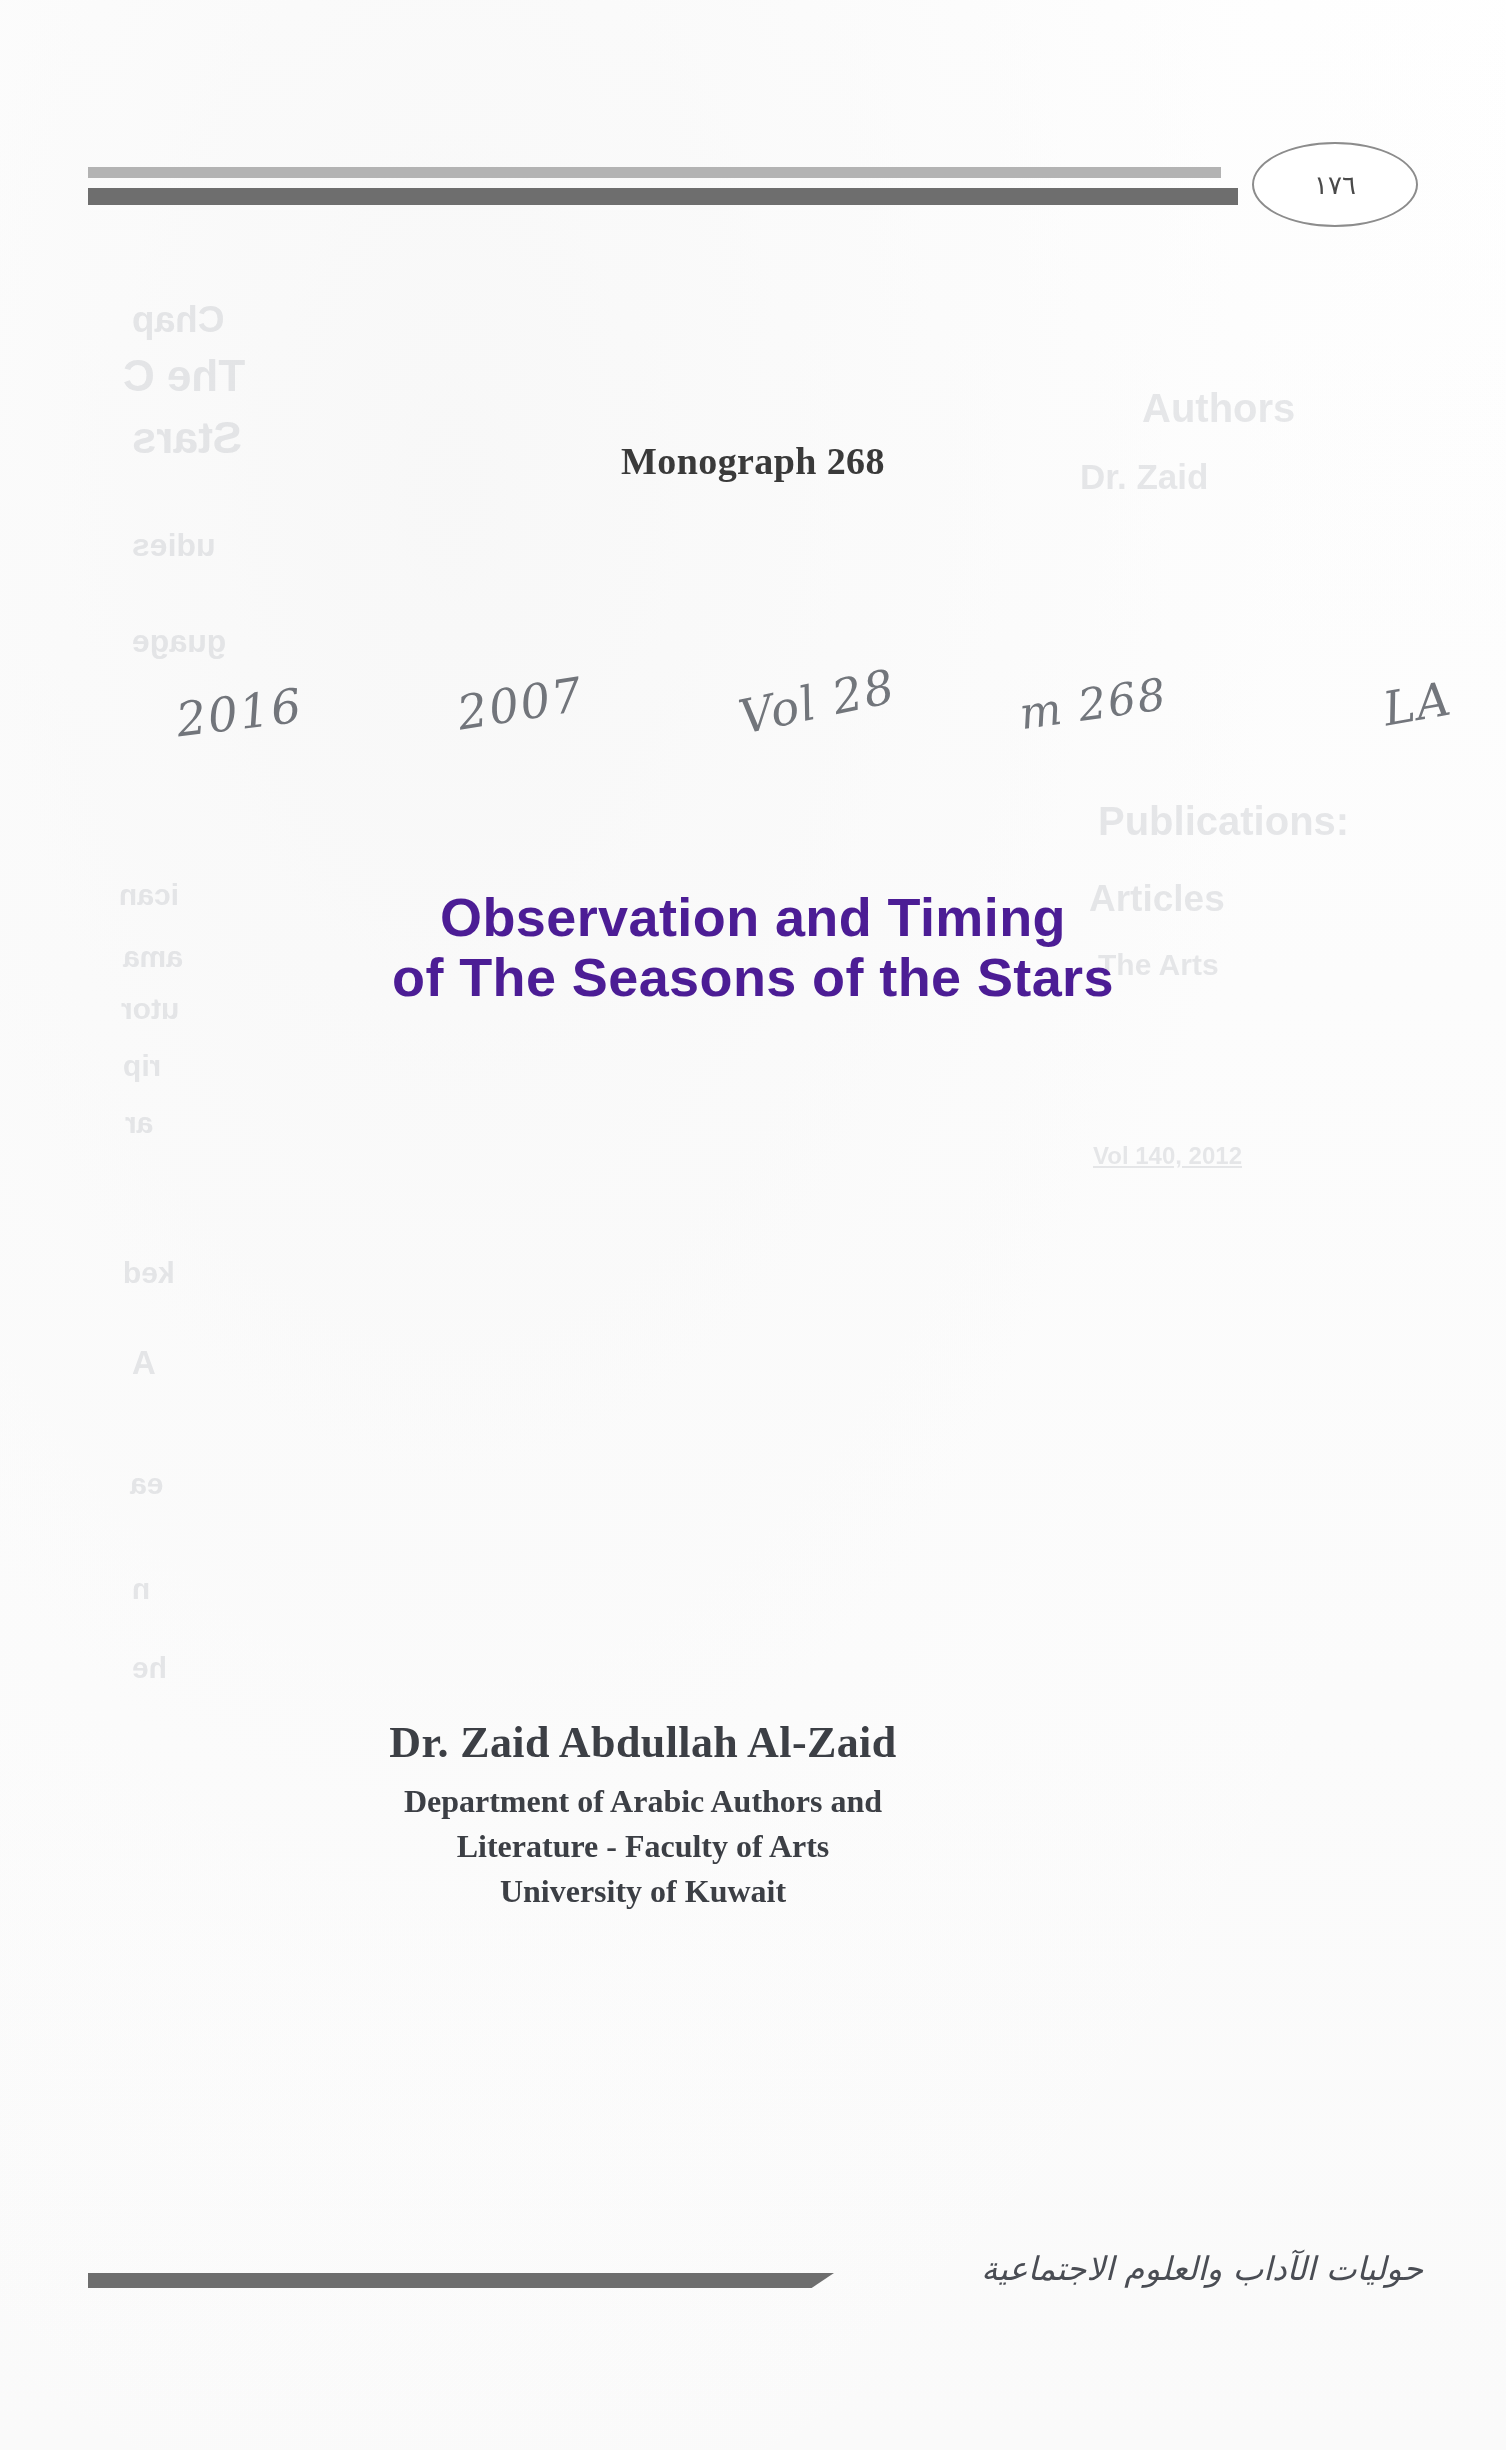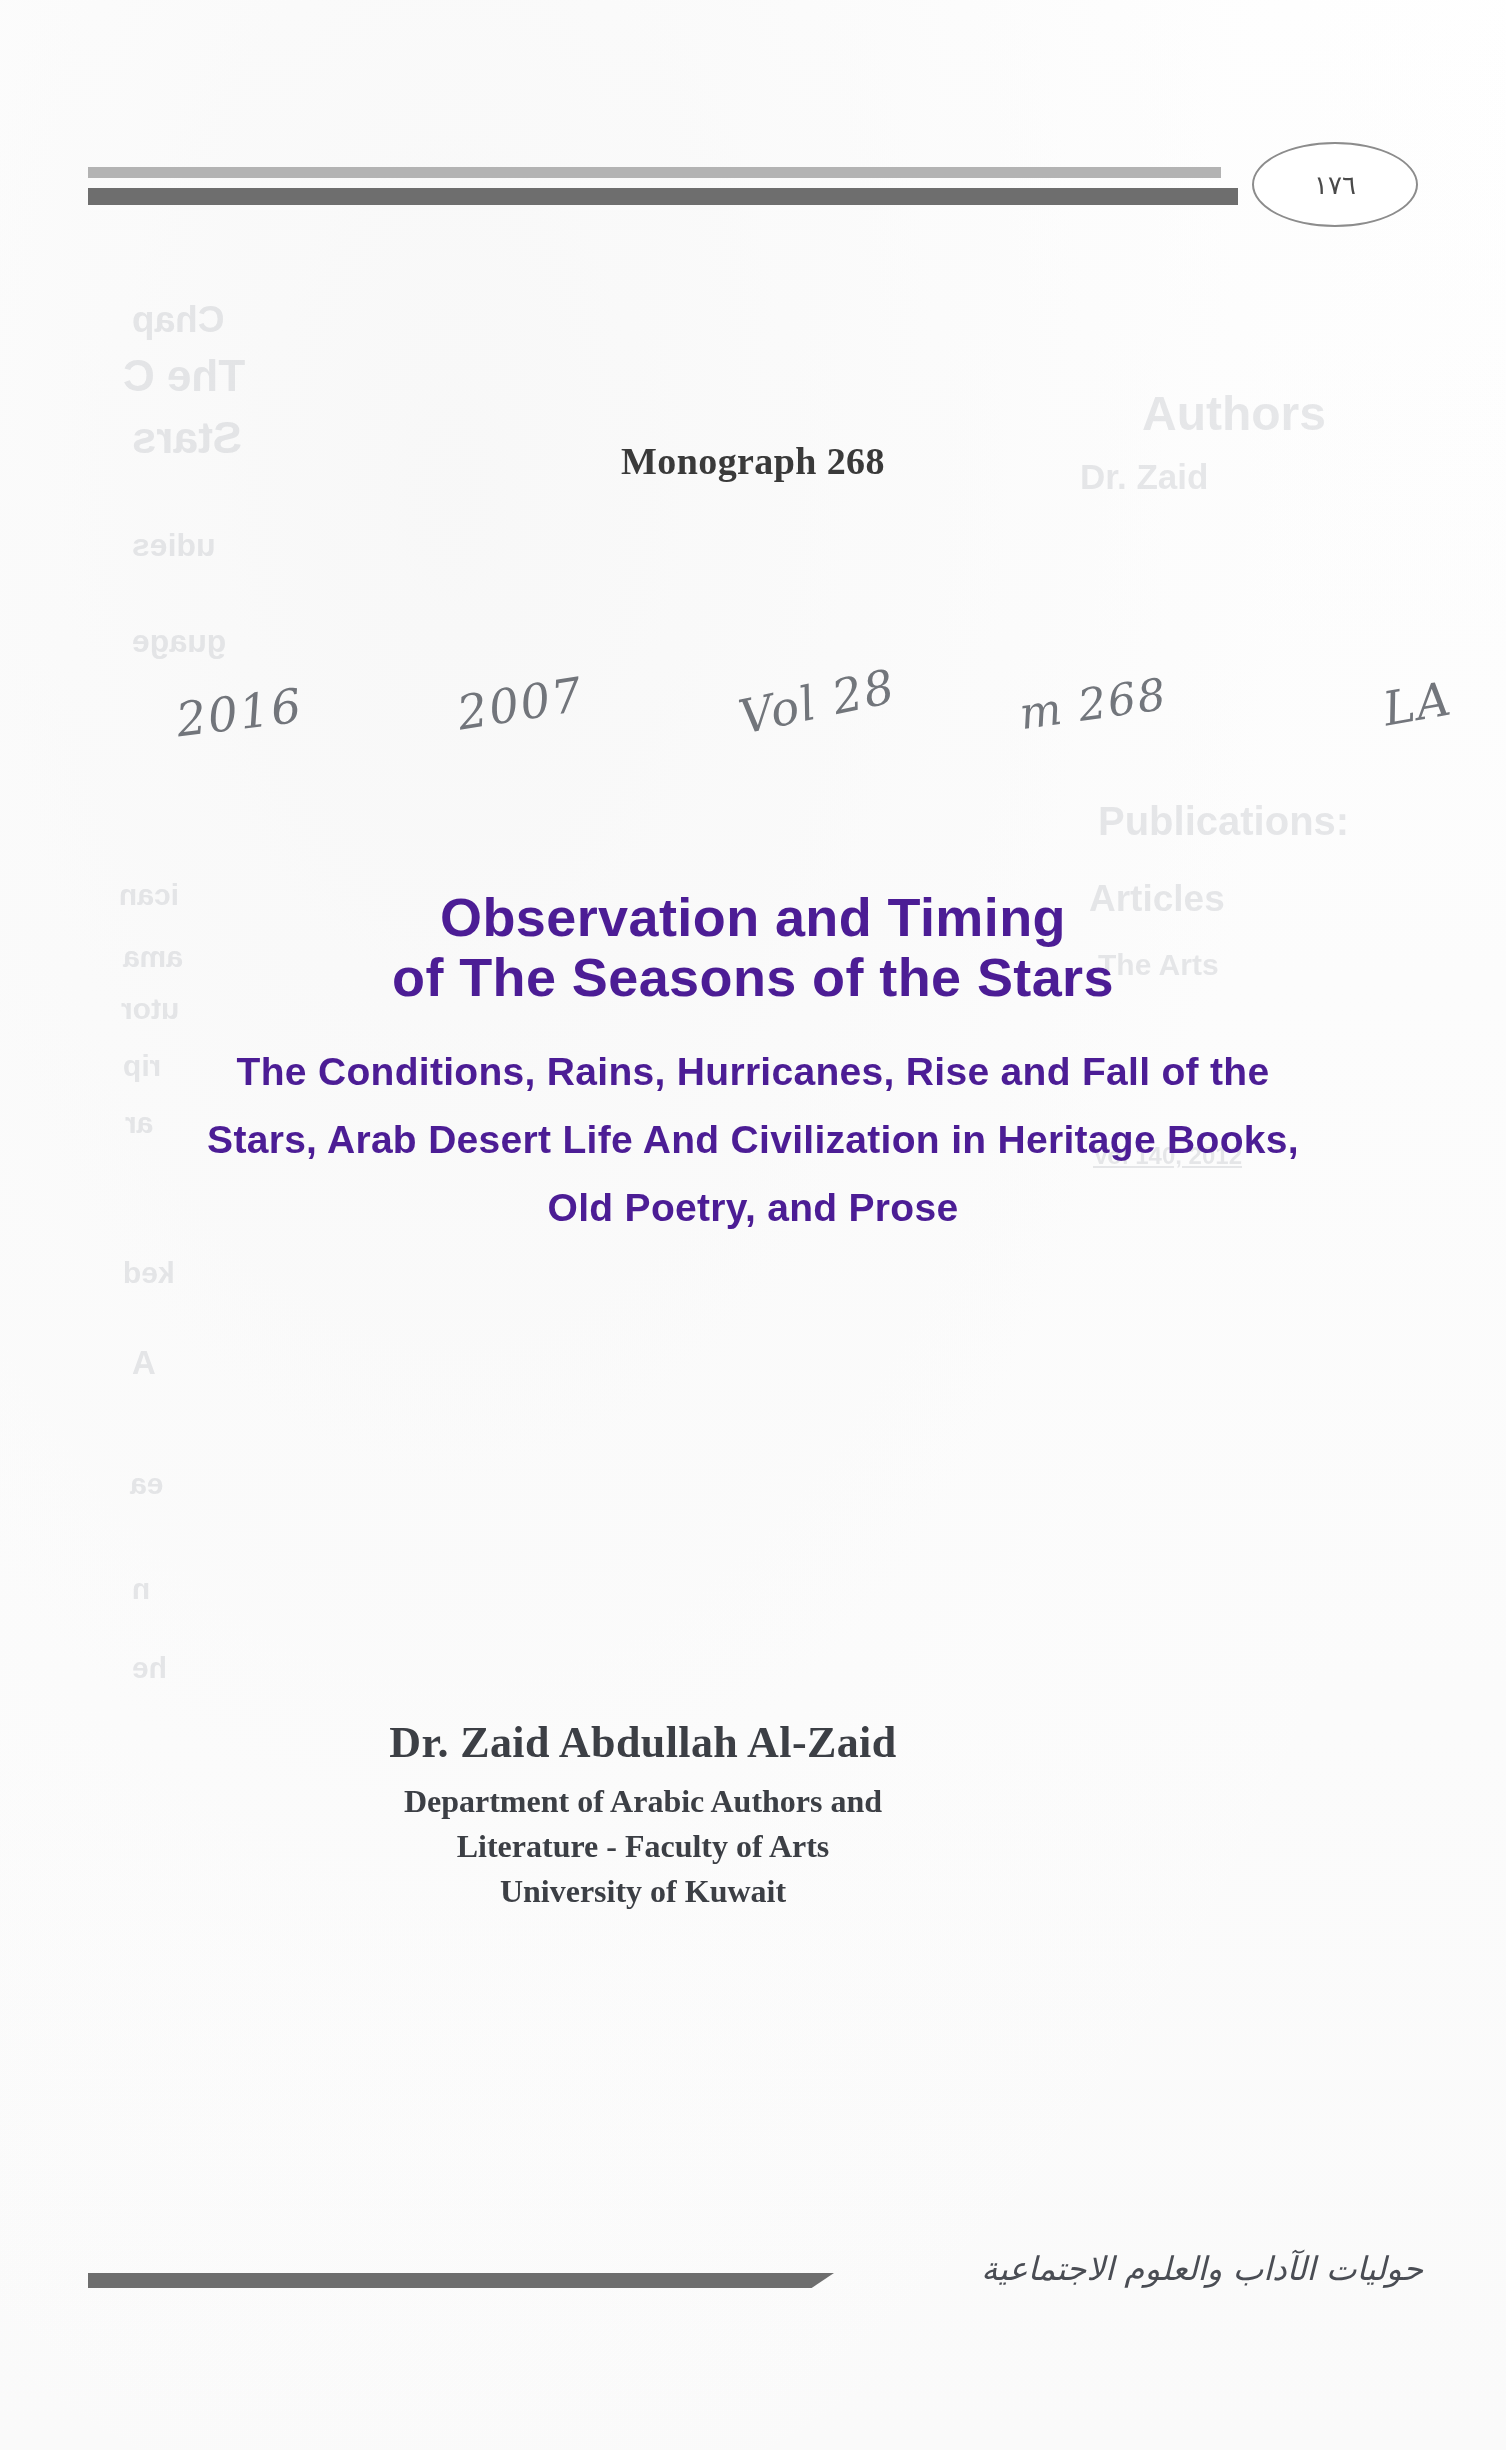--- a/index.html
+++ b/index.html
@@ -204,21 +204,21 @@
 <body>
 
 <div class="page">
   <div class="page-tint"></div>
 
   <div class="ghost rtlish" style="left:132px; top:299px; font-size:37px;">Chap</div>
   <div class="ghost rtlish" style="left:123px; top:351px; font-size:44px;">The C</div>
   <div class="ghost rtlish" style="left:132px; top:413px; font-size:44px;">Stars</div>
   <div class="ghost rtlish" style="left:132px; top:527px; font-size:32px;">udies</div>
   <div class="ghost rtlish" style="left:132px; top:623px; font-size:32px;">guage</div>
-  <div class="ghost" style="left:1142px; top:386px; font-size:48px;">Authors</div>
+  <div class="ghost" style="left:1142px; top:386px; font-size:40px;">Authors</div>
   <div class="ghost" style="left:1080px; top:457px; font-size:35px;">Dr. Zaid</div>
   <div class="ghost" style="left:1098px; top:799px; font-size:40px;">Publications:</div>
   <div class="ghost" style="left:1089px; top:878px; font-size:37px;">Articles</div>
   <div class="ghost" style="left:1098px; top:948px; font-size:30px;">The Arts</div>
   <div class="ghost" style="left:1093px; top:1142px; font-size:24px;text-decoration:underline;">Vol 140, 2012</div>
   <div class="ghost rtlish" style="left:119px; top:878px; font-size:30px;">ican</div>
   <div class="ghost rtlish" style="left:123px; top:940px; font-size:30px;">ama</div>
   <div class="ghost rtlish" style="left:121px; top:992px; font-size:30px;">utor</div>
   <div class="ghost rtlish" style="left:123px; top:1049px; font-size:30px;">rip</div>
   <div class="ghost rtlish" style="left:125px; top:1106px; font-size:30px;">ar</div>
@@ -244,25 +244,20 @@
     <div class="hw hw-3">Vol 28</div>
     <div class="hw hw-4">m 268</div>
     <div class="hw hw-5">LA</div>
   </div>
 
   <div class="title-block">
     <div class="title-main">
       <div>Observation and Timing</div>
       <div>of The Seasons of the Stars</div>
     </div>
-    <div class="subtitle">
-      <div>The Conditions, Rains, Hurricanes, Rise and Fall of the</div>
-      <div>Stars, Arab Desert Life And Civilization in  Heritage Books,</div>
-      <div>Old Poetry, and Prose</div>
-    </div>
   </div>
 
   <div class="author-block">
     <div class="author-name">Dr. Zaid Abdullah Al-Zaid</div>
     <div class="author-affil">
       <div>Department of Arabic Authors and</div>
       <div>Literature - Faculty of Arts</div>
       <div>University of Kuwait</div>
     </div>
   </div>

